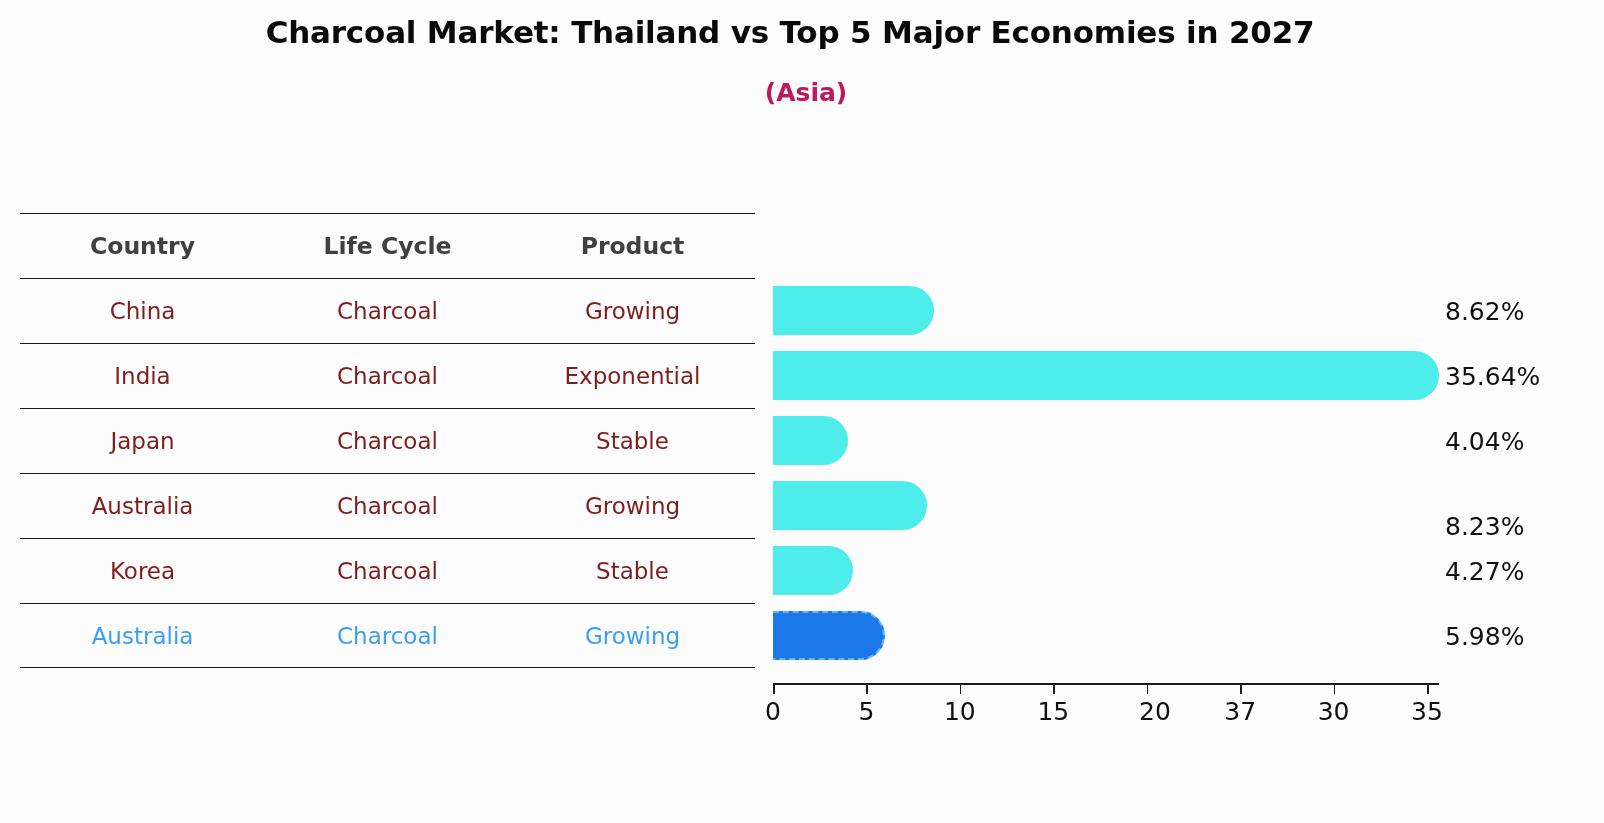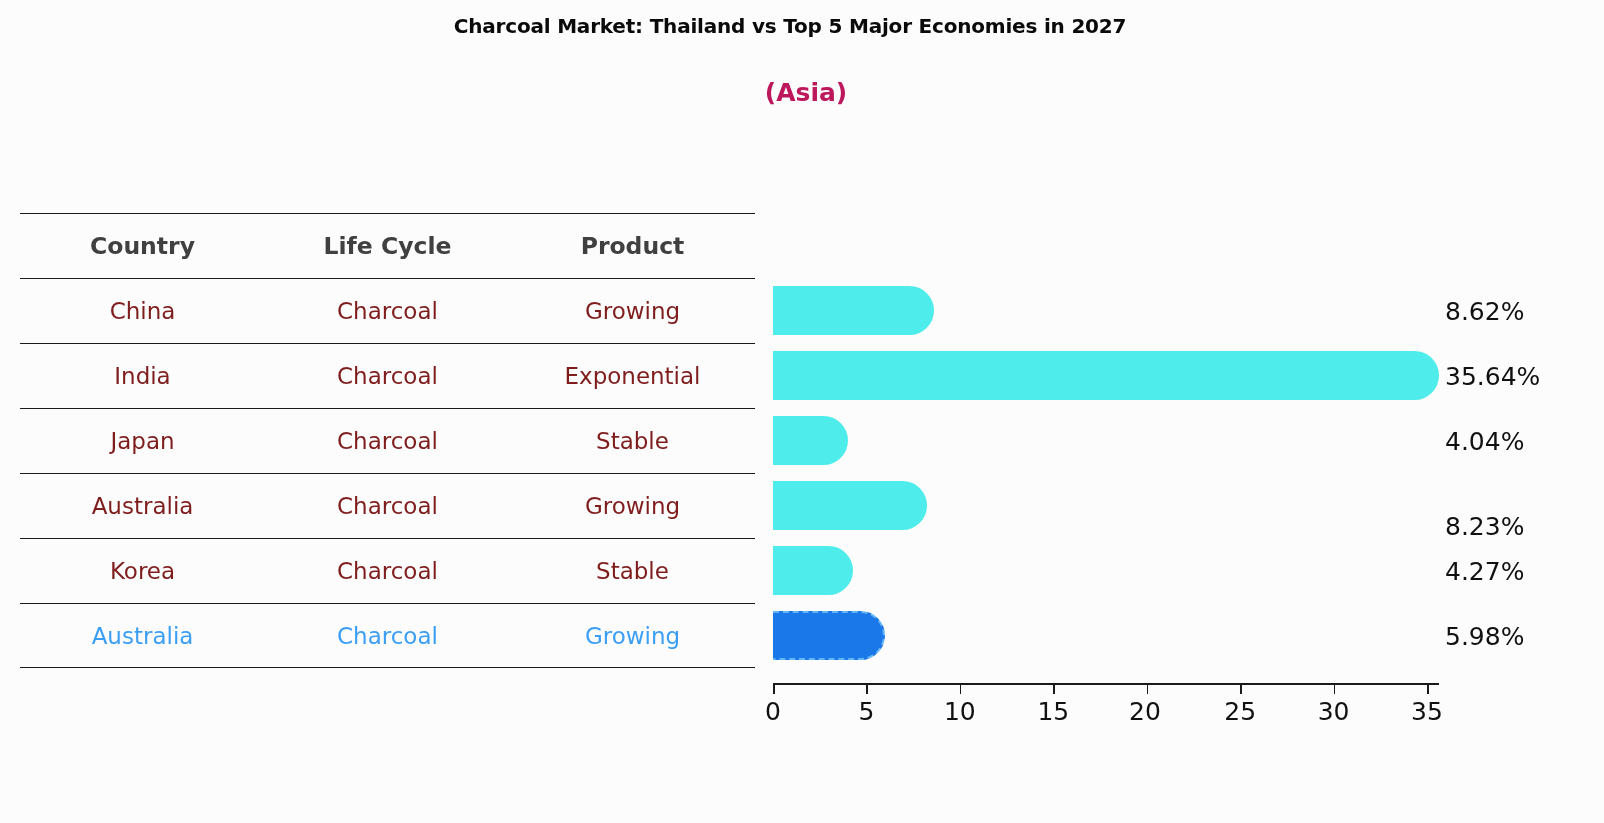--- a/index.html
+++ b/index.html
@@ -19,21 +19,21 @@
     background: #fcfcfc;
   }
 
   
   .title {
     position: absolute;
     top: 14px;
     left: 0;
     width: 1580px;
     text-align: center;
-    font-size: 20px;
+    font-size: 31px;
     font-weight: bold;
     color: #0a0a0a;
     letter-spacing: -0.2px;
     white-space: nowrap;
   }
   .subtitle {
     position: absolute;
     top: 78px;
     left: 16px;
     width: 1580px;
@@ -216,22 +216,22 @@
     <div id="axis-line"></div>
   <div class="tick" style="left: 0px;"></div>
       <div class="ticklabel" style="left: 0px;">0</div>
       <div class="tick" style="left: 93.4286px;"></div>
       <div class="ticklabel" style="left: 93.4286px;">5</div>
       <div class="tick" style="left: 186.857px;"></div>
       <div class="ticklabel" style="left: 186.857px;">10</div>
       <div class="tick" style="left: 280.286px;"></div>
       <div class="ticklabel" style="left: 280.286px;">15</div>
       <div class="tick" style="left: 373.714px;"></div>
-      <div class="ticklabel" style="left: 372px;">20</div>
+      <div class="ticklabel" style="left: 382px;">20</div>
       <div class="tick" style="left: 467.143px;"></div>
-      <div class="ticklabel" style="left: 467.143px;">25</div>
+      <div class="ticklabel" style="left: 467.143px;">37</div>
       <div class="tick" style="left: 560.571px;"></div>
       <div class="ticklabel" style="left: 560.571px;">30</div>
       <div class="tick" style="left: 654px;"></div>
       <div class="ticklabel" style="left: 654px;">35</div>
     </div>
 
 </div>
 
 </body></html>

